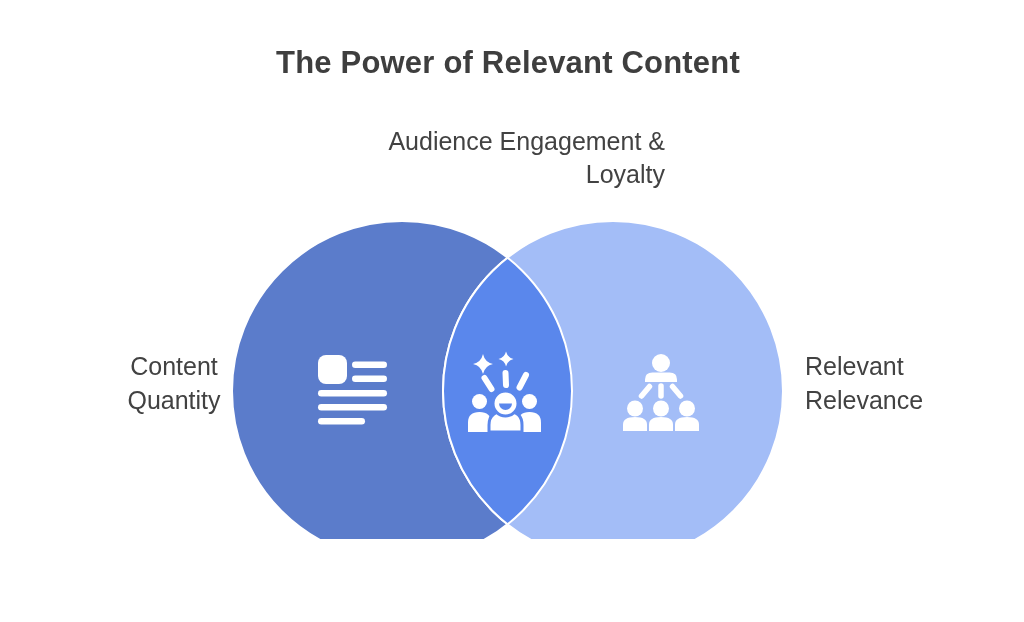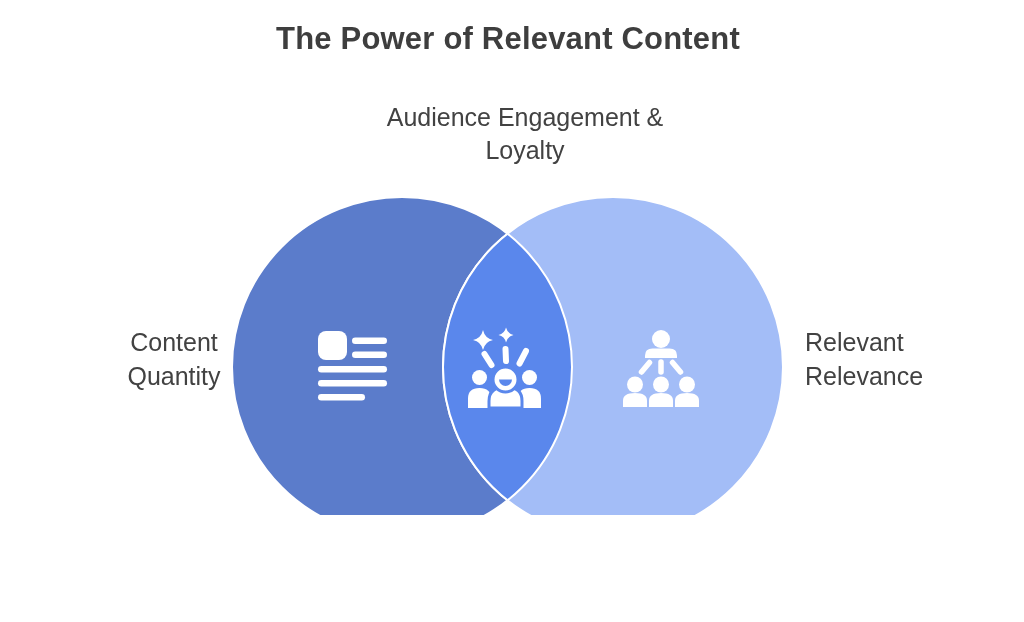--- a/index.html
+++ b/index.html
@@ -3,37 +3,38 @@
 <meta charset="utf-8">
 <style>
   html, body { margin: 0; padding: 0; background: #FFFFFF; }
   .stage {
     position: relative;
     width: 1024px;
     height: 515px;
     background: #FFFFFF;
     font-family: "Liberation Sans", sans-serif;
     overflow: hidden;
+    margin-top: 24px;
   }
   .title {
     position: absolute;
     top: 20px; left: 0; width: 1016px;
     text-align: center;
     font-size: 31px;
     font-weight: 700;
     line-height: 38px;
     color: #3E3E3E;
     letter-spacing: 0.2px;
   }
   .subtitle {
     position: absolute;
-    top: 101px; left: 525px;
+    top: 101px; left: 505px;
     transform: translateX(-50%);
     width: 320px;
-    text-align: center;
+    text-align: right;
     font-size: 25px;
     font-weight: 400;
     line-height: 33px;
     color: #424242;
   }
   .side-label {
     position: absolute;
     top: 325px;
     font-size: 25px;
     font-weight: 400;

